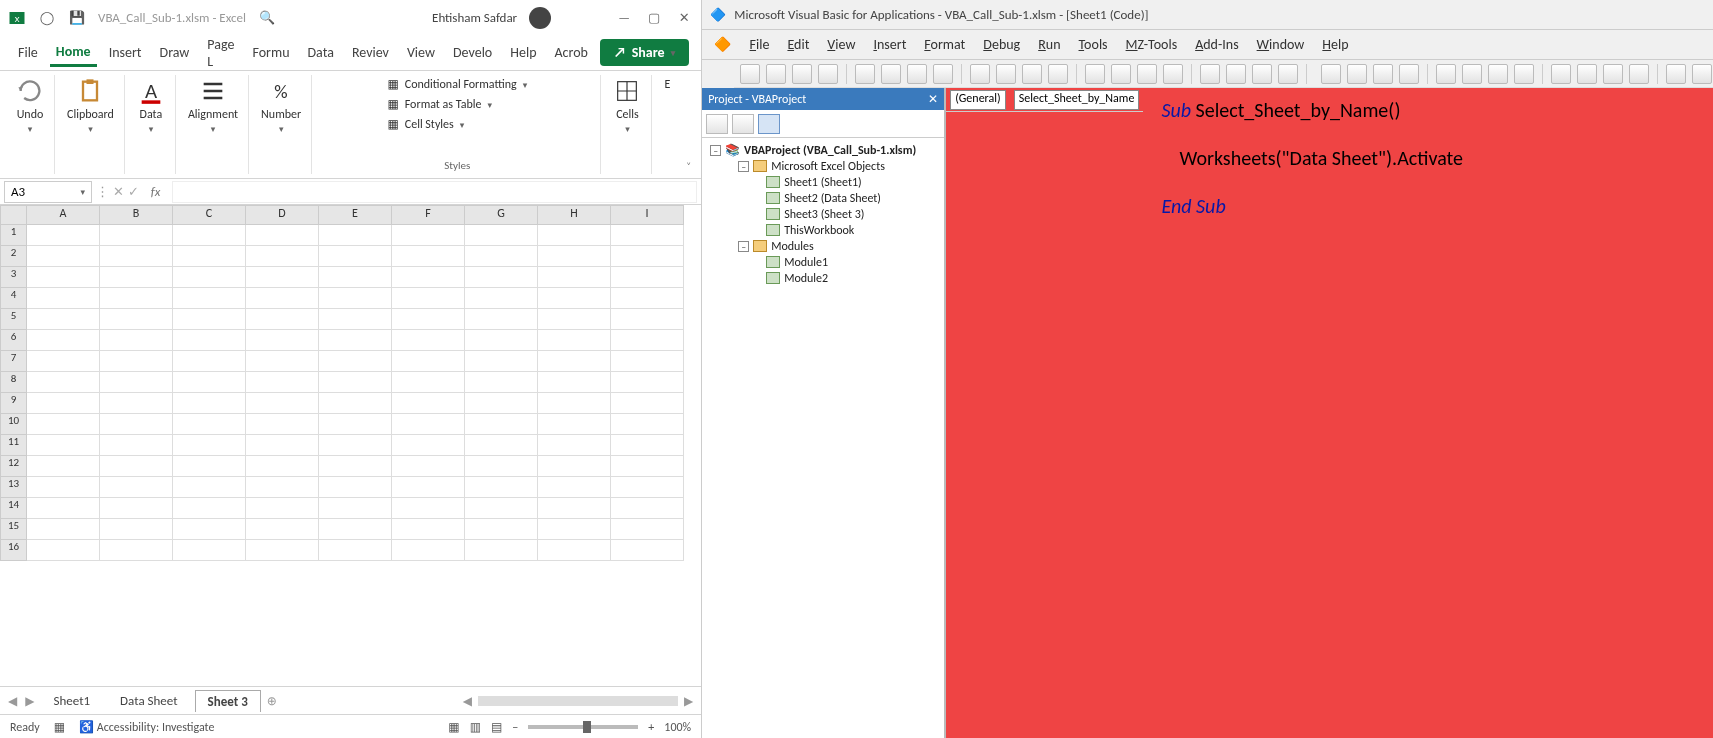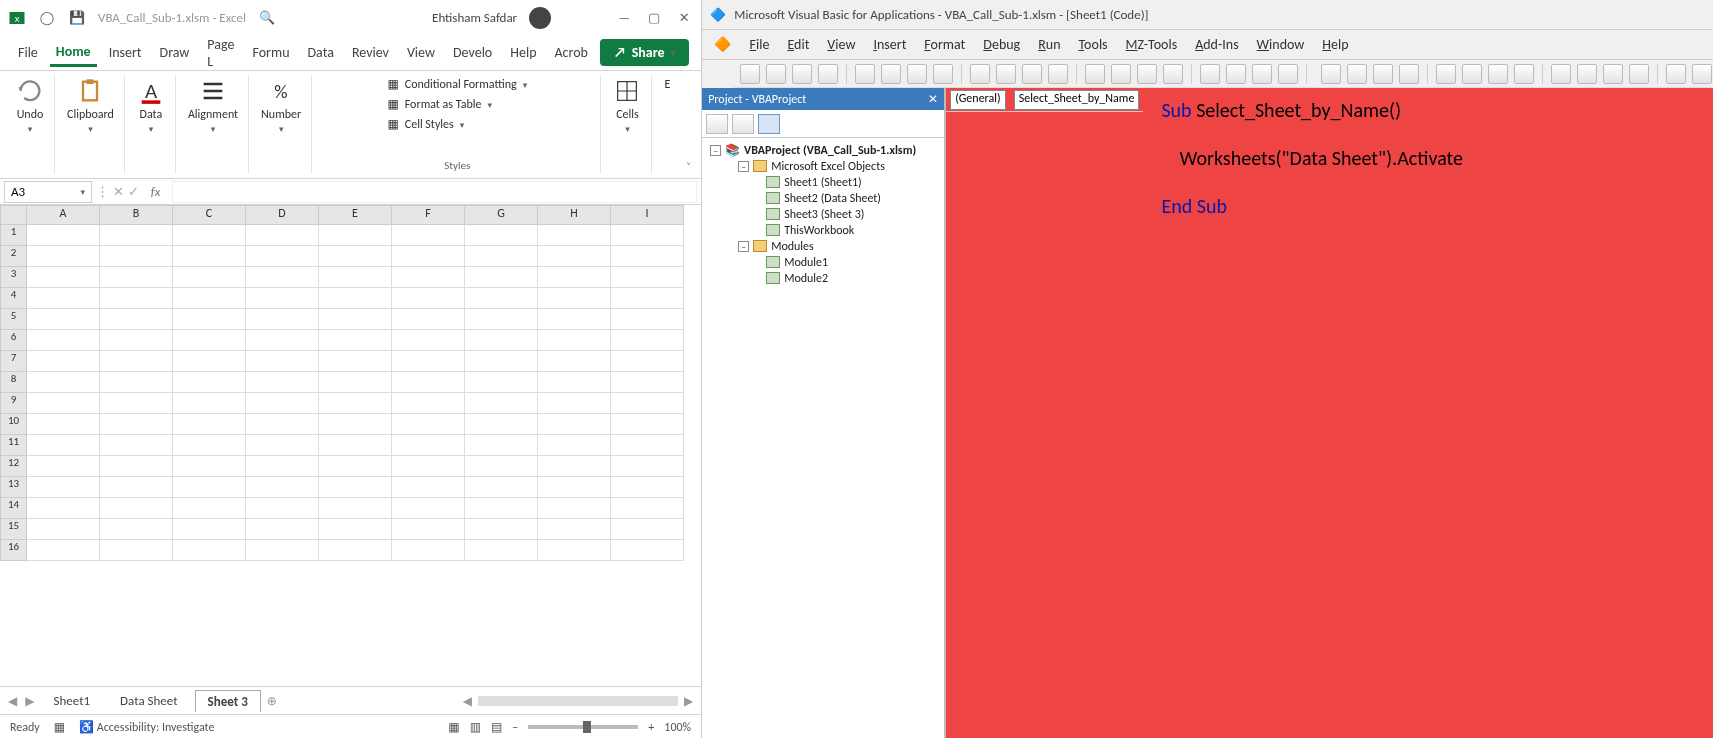--- a/index.html
+++ b/index.html
@@ -66,21 +66,21 @@
 .tree .lv2{padding-left:34px;}
 .tree .lv3{padding-left:62px;}
 .tree .exp{width:11px;height:11px;border:1px solid #888;font-size:9px;line-height:9px;text-align:center;color:#444;}
 .tree .ico{width:14px;height:12px;background:#f5cd7b;border:1px solid #bb8a2a;}
 .tree .ico.mod{background:#cde0c6;border-color:#6a9a58;}
 .tree .bold{font-weight:700;}
 .code-pane{flex:1;display:flex;flex-direction:row;background:#ef4444;min-width:0;}
 .code-hdr{height:24px;display:flex;gap:8px;padding:2px 4px;border-bottom:1px solid #ccc;}
 .code-hdr select,.code-hdr .cb{flex:1;height:20px;border:1px solid #888;font-size:12px;padding:0 4px;background:#fff;}
 .code-area{flex:1;padding:10px 18px;font-family:Consolas,monospace;font-size:20px;white-space:pre;overflow:auto;}
-.kw{color:#0618a8;}
+.kw{color:#0618a8;font-style:italic;}
 .code-foot{height:16px;border-top:1px solid #ccc;display:flex;}
 .code-foot .sw{width:16px;height:16px;border:1px solid #aaa;background:#eee;}
 .immediate{height:70px;border-top:2px solid #bbb;display:flex;flex-direction:column;}
 .imm-hdr{height:20px;background:#d9e6f5;font-size:12px;padding:0 22px;display:flex;align-items:center;border-bottom:1px solid #aaa;}
 .imm-body{flex:1;background:#fff;}
 .underline-hot::first-letter{text-decoration:underline;}
 </style>
 </head>
 <body>
 

